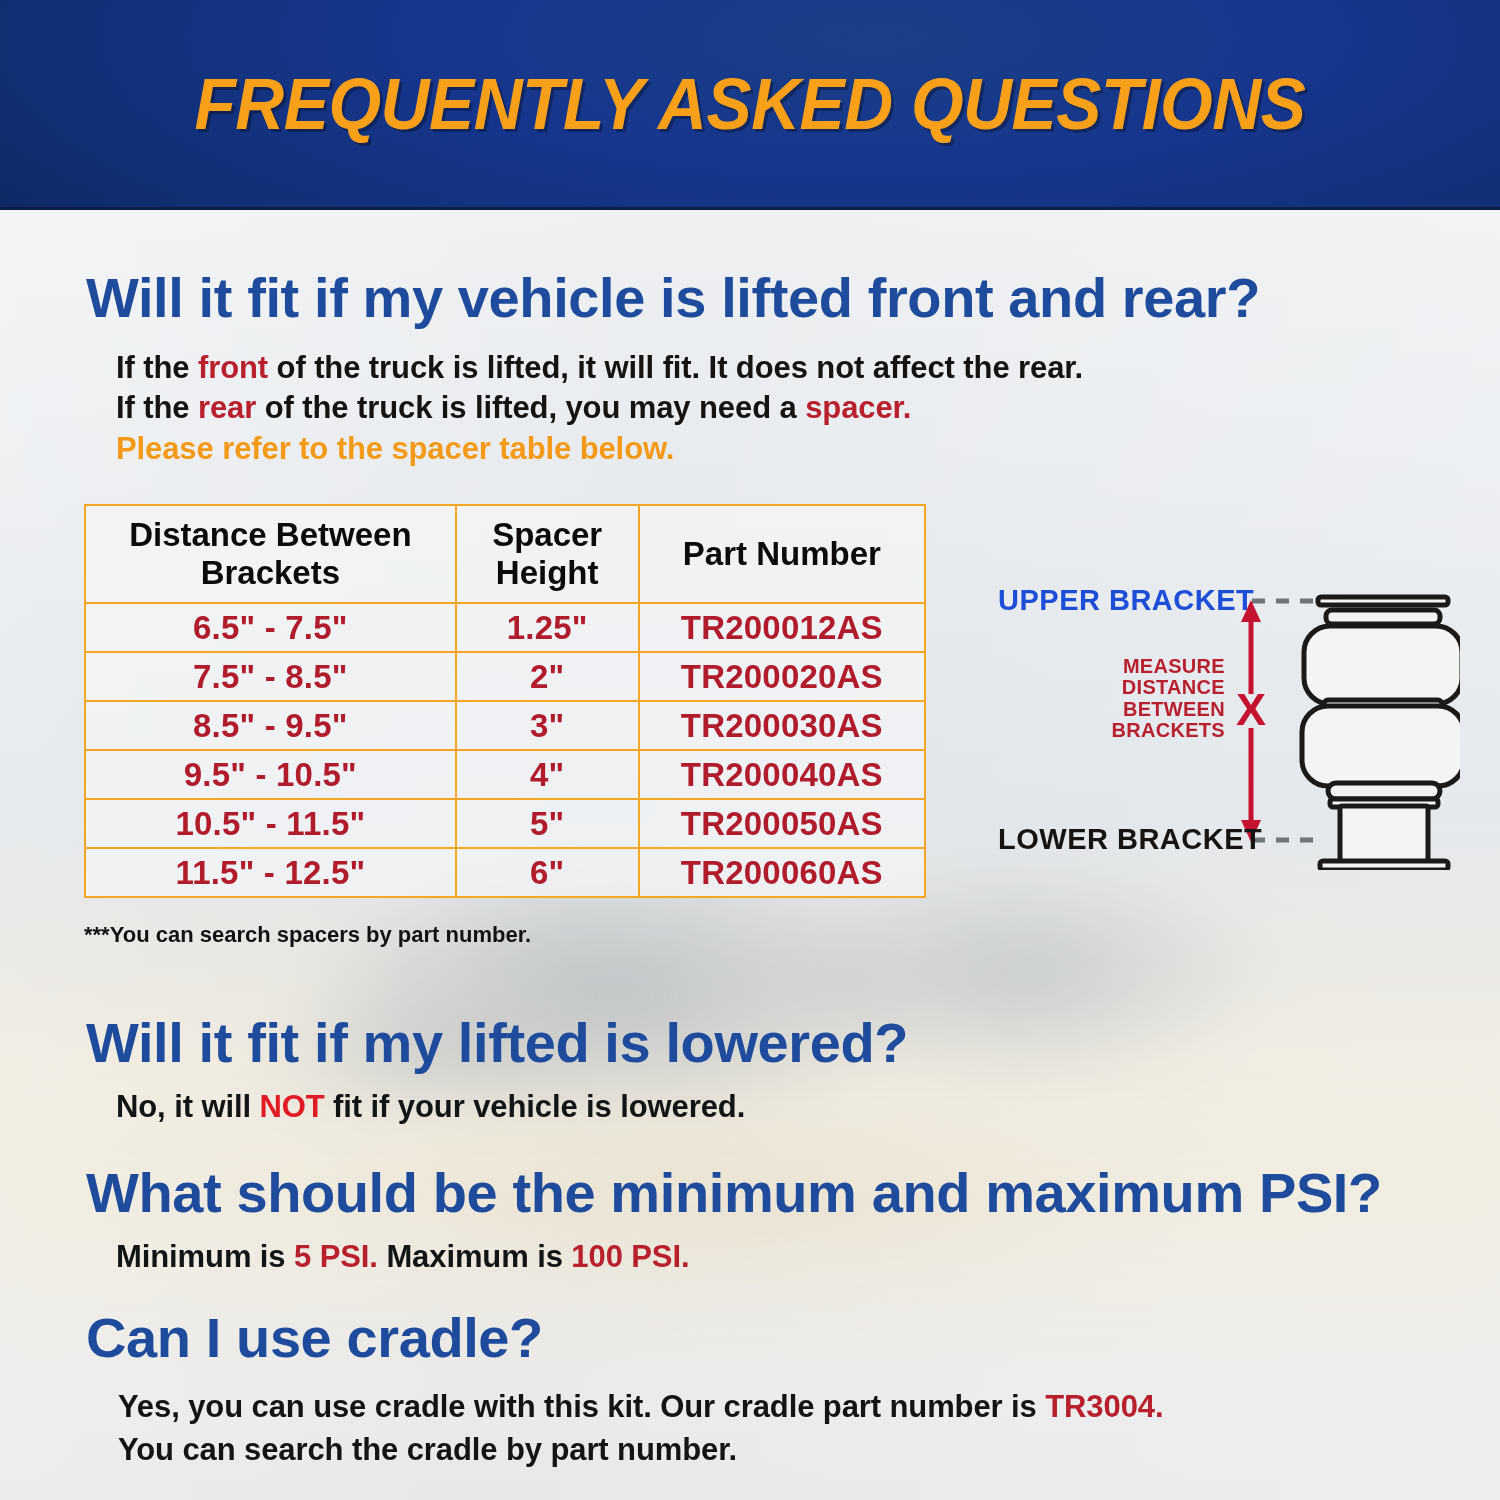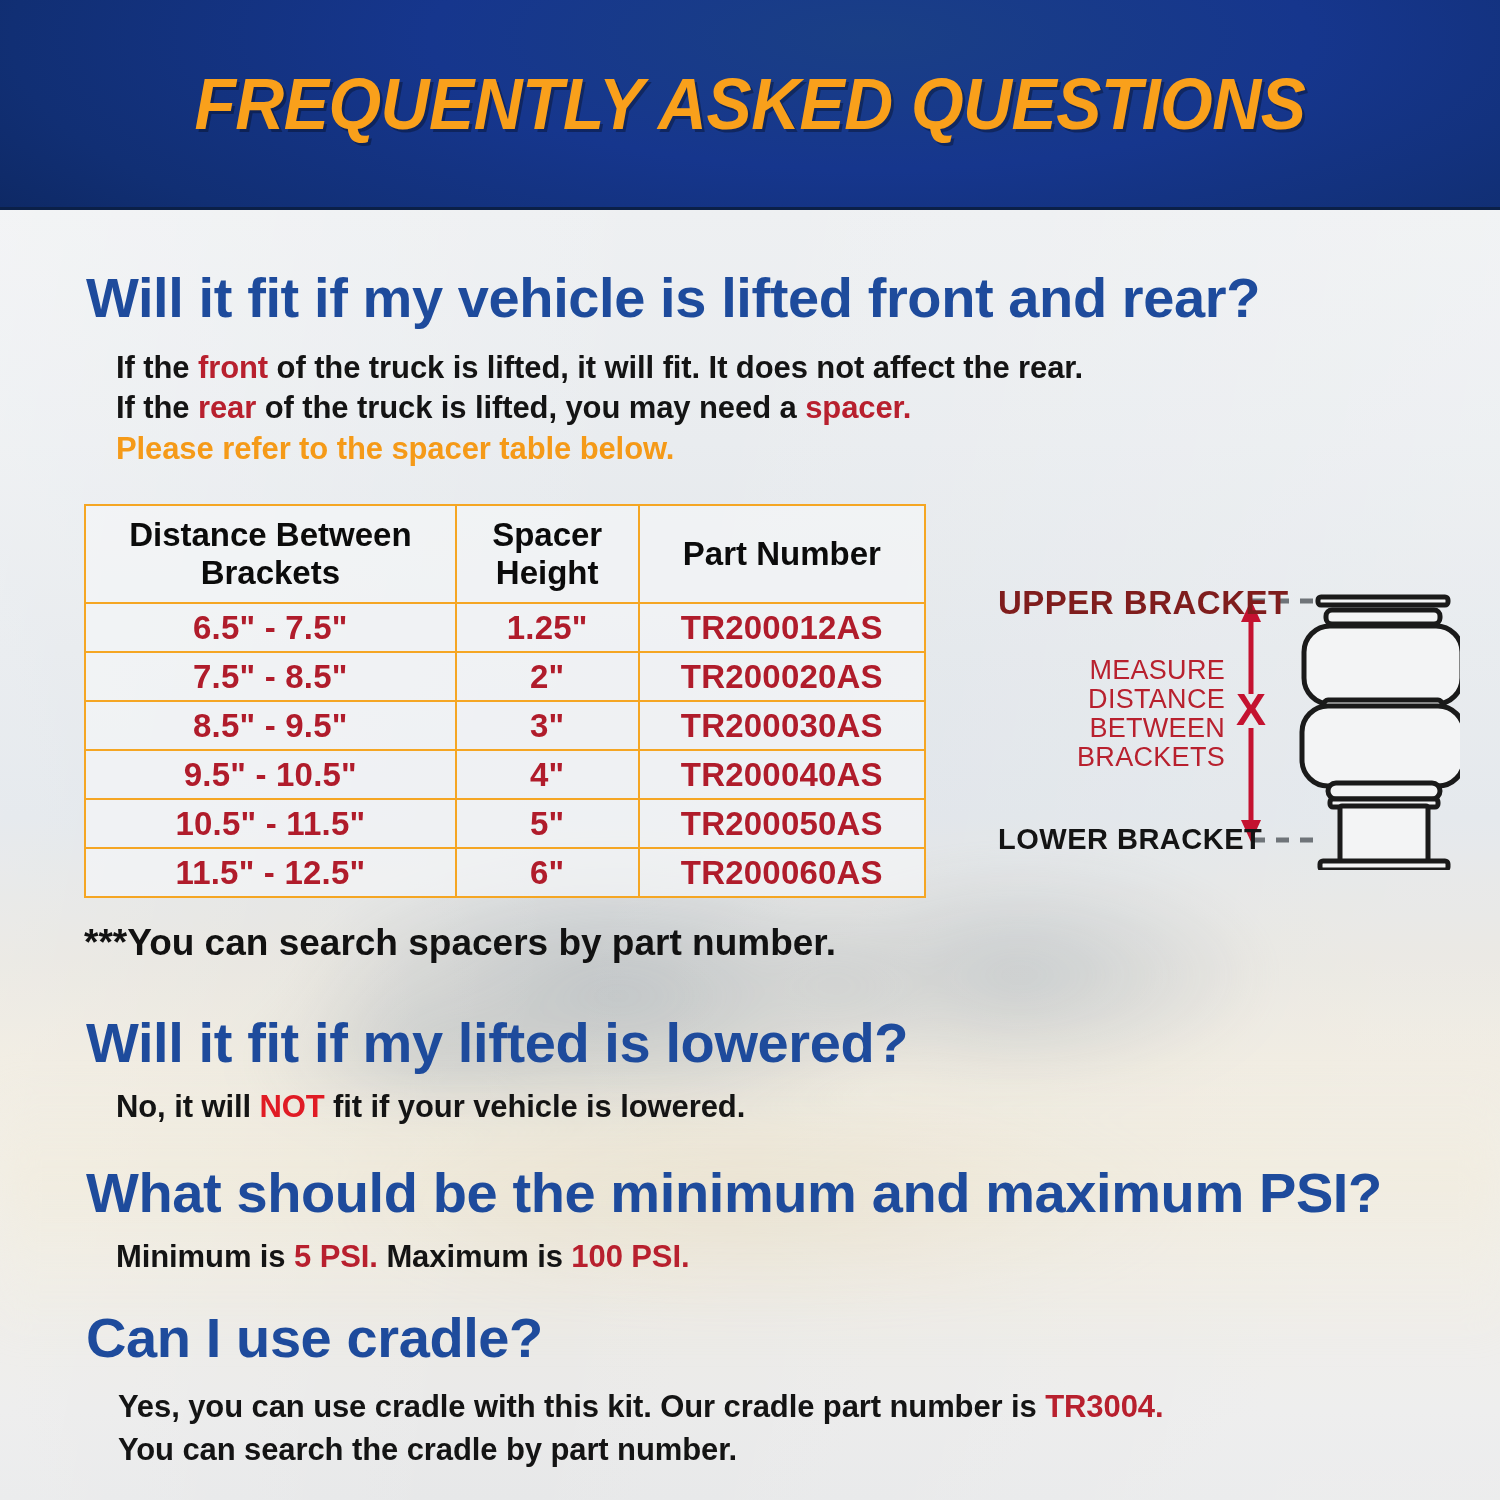--- a/index.html
+++ b/index.html
@@ -107,21 +107,21 @@
   .tbl td{
     color:#b01c2b; font-weight:bold; font-size:33px;
     height:49px; padding:2px 6px; letter-spacing:.2px;
   }
   .tbl .c1{ width:382px; }
   .tbl .c2{ width:186px; }
   .tbl .c3{ width:290px; }
 
   .tbl-note{
     position:absolute; left:84px; top:712px;
-    color:#121212; font-weight:bold; font-size:37px;
+    color:#121212; font-weight:bold; font-size:22px;
     white-space:nowrap;
   }
 
   
   .diagram{ position:absolute; left:960px; top:360px; width:500px; height:300px; }
   .diagram svg{ display:block; }
 
   
   .blk2{ position:absolute; left:86px; top:800px; }
   .blk2 .q-head{ margin-bottom:14px; }
@@ -238,28 +238,28 @@
 
           <rect x="368" y="213" width="112" height="16" rx="8"></rect>
           <rect x="370" y="229" width="108" height="8" rx="3"></rect>
 
           <rect x="380" y="236" width="88" height="60" rx="2"></rect>
 
           <rect x="360" y="265" width="128" height="9" rx="3" transform="translate(0,26)"></rect>
         </g>
       </svg>
 
-      <div style="position:absolute; left:38px; top:14px; font-size:33px; font-weight:bold;
-                  color:#7f1d1d; letter-spacing:.5px; white-space:nowrap;">UPPER BRACKET</div>
+      <div style="position:absolute; left:38px; top:14px; font-size:29px; font-weight:bold;
+                  color:#1d4ed8; letter-spacing:.5px; white-space:nowrap;">UPPER BRACKET</div>
 
       <div style="position:absolute; left:38px; top:253px; font-size:29px; font-weight:bold;
                   color:#141414; letter-spacing:.5px; white-space:nowrap;">LOWER BRACKET</div>
 
       <div style="position:absolute; left:10px; top:86px; width:255px; text-align:right;
-                  font-size:27px; font-weight:normal; line-height:1.07; color:#b8202e; letter-spacing:.3px;">
+                  font-size:20px; font-weight:bold; line-height:1.07; color:#b8202e; letter-spacing:.3px;">
         <div>MEASURE</div>
         <div>DISTANCE</div>
         <div>BETWEEN</div>
         <div>BRACKETS</div>
       </div>
     </div>
 
     <div class="blk2">
       <div class="q-head">Will it fit if my lifted is lowered?</div>
       <div class="a-line"><span>No, it will </span><span class="hl-red-bright">NOT</span><span> fit if your vehicle is lowered.</span></div>

